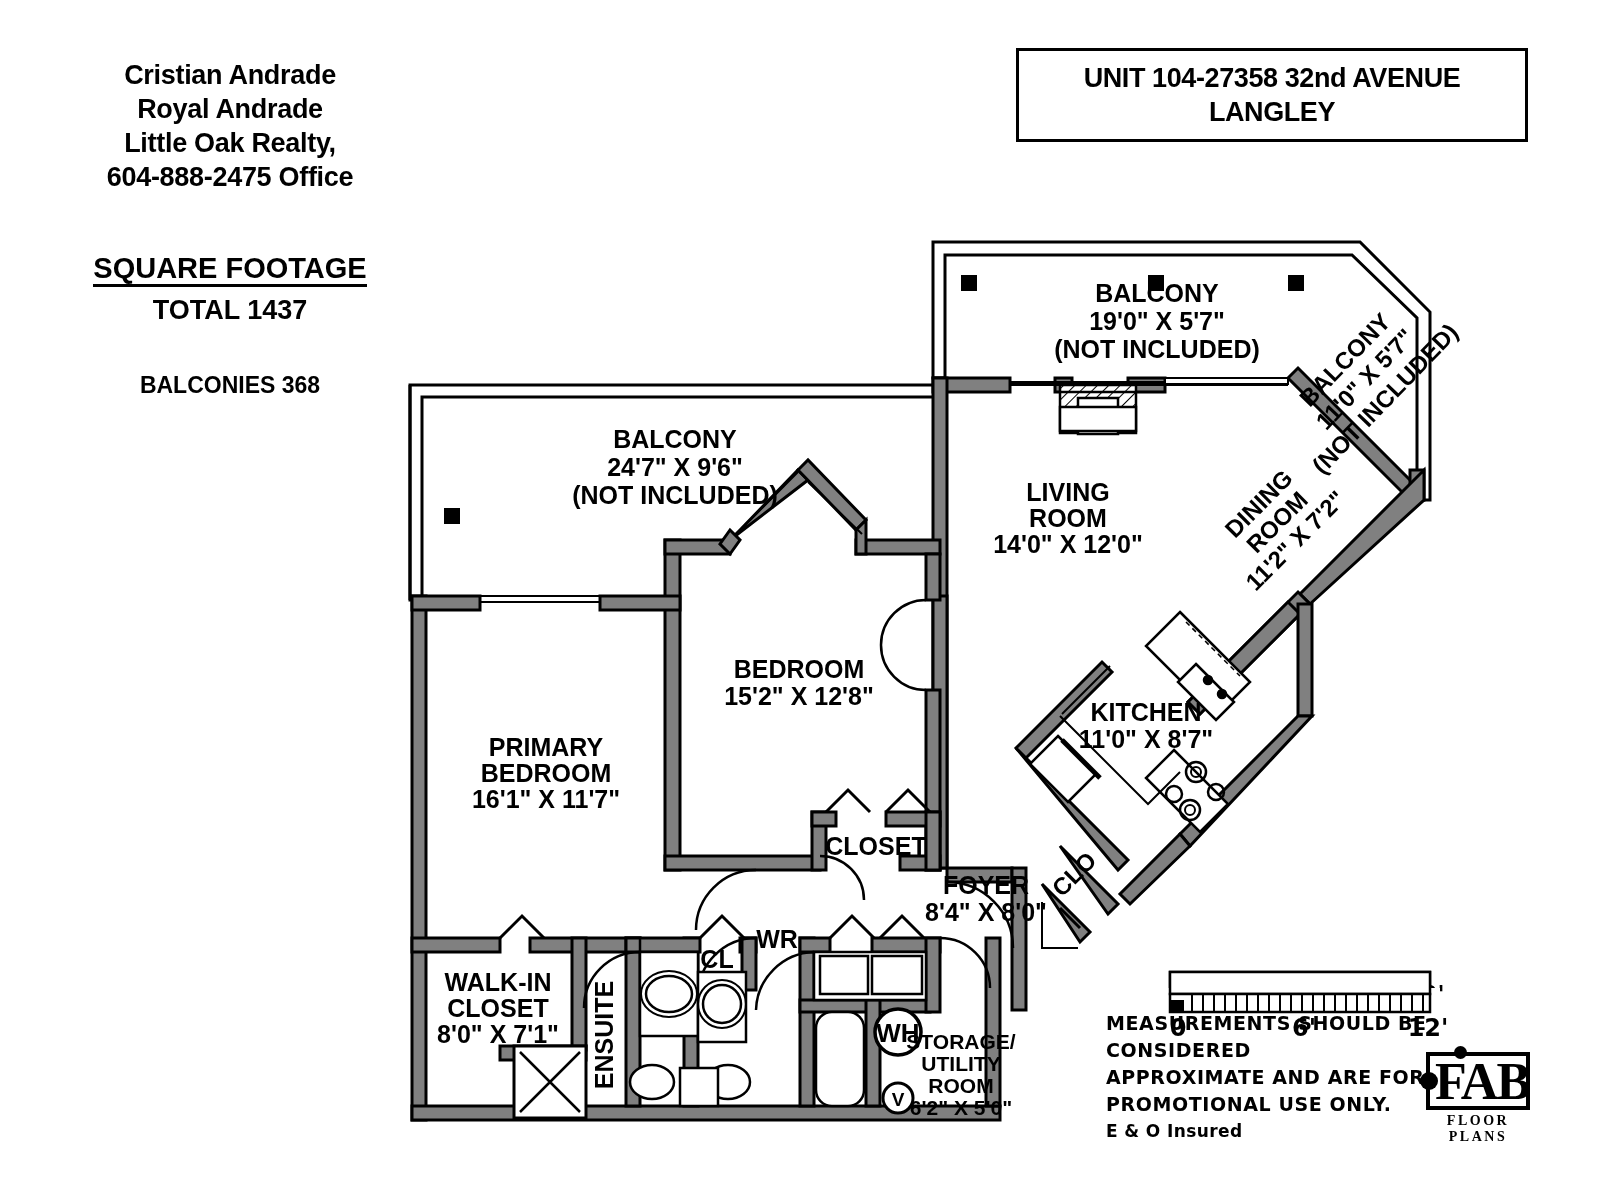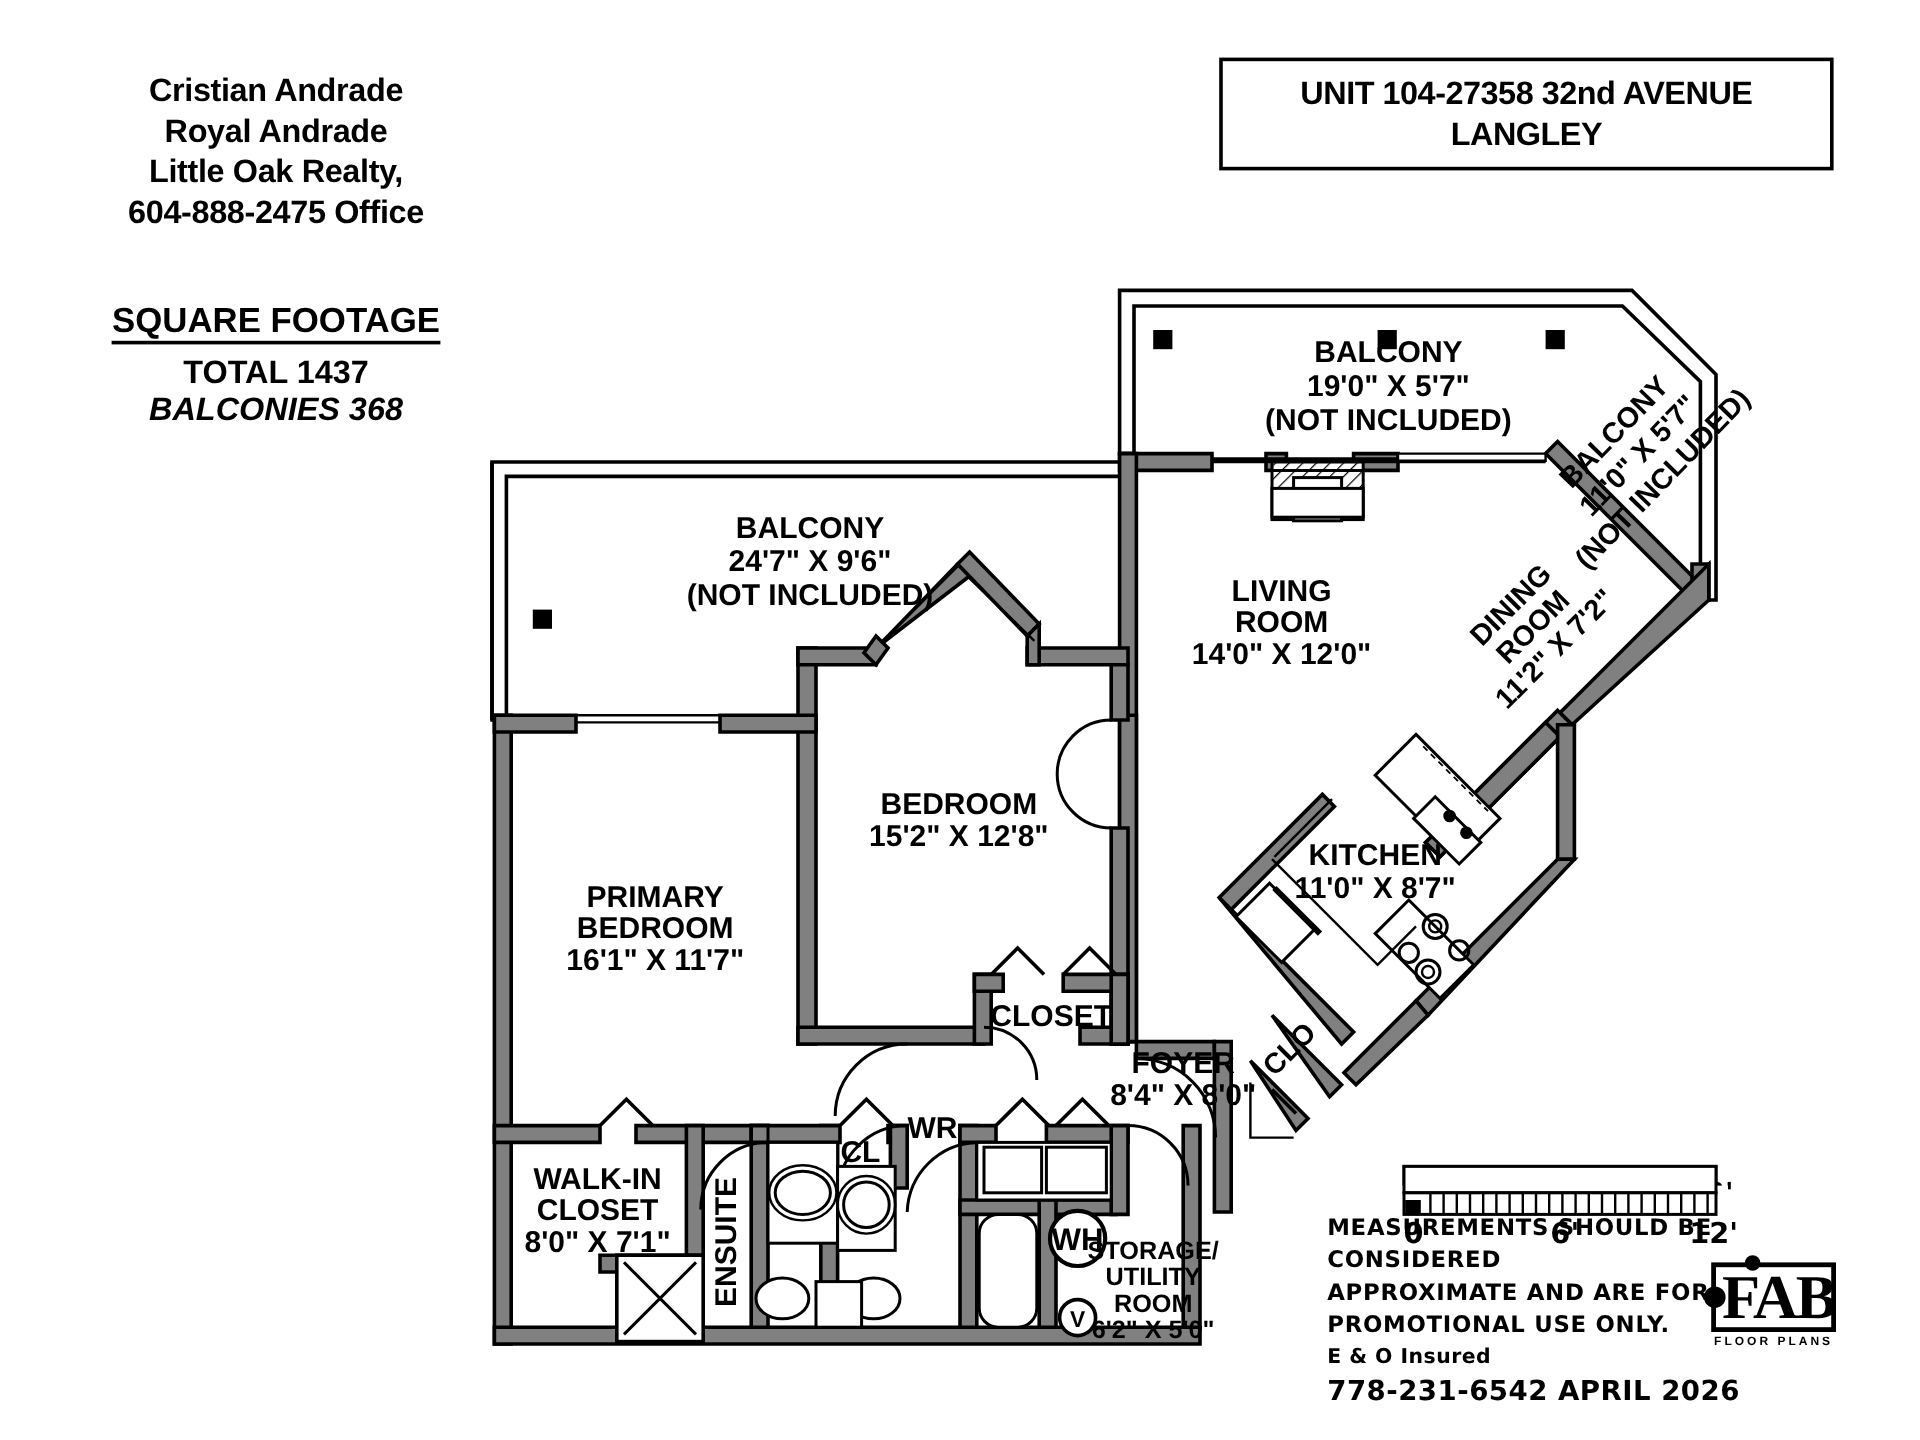--- a/index.html
+++ b/index.html
@@ -6,21 +6,21 @@
   body{width:1600px;height:1200px;position:relative;overflow:hidden;
        font-family:"Liberation Sans",sans-serif;color:#000;}
 
   .agent-block{position:absolute;left:40px;top:58px;width:380px;text-align:center;}
   .agent-line{font-size:27px;font-weight:bold;line-height:34px;letter-spacing:-0.3px;}
 
   .sqft-block{position:absolute;left:40px;top:252px;width:380px;text-align:center;}
   .sqft-title{font-size:29px;font-weight:bold;display:inline-block;
               border-bottom:3px solid #000;padding-bottom:0;line-height:32px;}
   .sqft-total{font-size:27px;font-weight:bold;margin-top:8px;}
-  .sqft-balc{font-size:27px;font-weight:bold;font-style:italic;}
+  .sqft-balc{font-size:23px;font-weight:bold;margin-top:46px;}
 
   .title-box{position:absolute;left:1016px;top:48px;width:512px;height:94px;
              border:3px solid #000;display:flex;flex-direction:column;
              align-items:center;justify-content:center;box-sizing:border-box;}
   .title-line{font-size:27px;font-weight:bold;line-height:34px;letter-spacing:-0.4px;}
 
   #plan{position:absolute;left:0;top:0;}
 
   .disclaimer{position:absolute;left:1106px;top:1010px;width:420px;
               font-family:"DejaVu Sans",sans-serif;}
@@ -31,21 +31,21 @@
   .fab-logo{position:absolute;left:1418px;top:1052px;width:120px;text-align:center;}
   .fab-mark{position:relative;width:104px;height:58px;margin:0 auto;
             border:4px solid #000;box-sizing:border-box;}
   .fab-text{position:absolute;left:0;top:-4px;width:104px;height:62px;
             font-family:"Liberation Serif",serif;font-size:52px;font-weight:bold;
             line-height:60px;letter-spacing:-2px;}
   .fab-dot{position:absolute;left:-10px;top:16px;width:18px;height:18px;
            background:#000;border-radius:50%;}
   .fab-dot2{position:absolute;left:24px;top:-10px;width:13px;height:13px;
            background:#000;border-radius:50%;}
-  .fab-sub{font-family:Liberation Sans, sans-serif;font-size:10px;font-weight:bold;
+  .fab-sub{font-family:Liberation Serif, serif;font-size:14px;font-weight:bold;
            letter-spacing:2.5px;margin-top:3px;}
 </style>
 </head>
 <body>
 
 <div class="agent-block">
   <div class="agent-line">Cristian Andrade</div>
   <div class="agent-line">Royal Andrade</div>
   <div class="agent-line">Little Oak Realty,</div>
   <div class="agent-line">604-888-2475 Office</div>
@@ -407,21 +407,20 @@
     <text x="144" y="68">6'</text>
     <text x="268" y="68">12'</text>
   </g>
 </svg>
 
 <div class="disclaimer">
   <div class="disc-line">MEASUREMENTS SHOULD BE CONSIDERED</div>
   <div class="disc-line">APPROXIMATE AND ARE FOR</div>
   <div class="disc-line">PROMOTIONAL USE ONLY.</div>
   <div class="disc-small">E &amp; O Insured</div>
-  <div class="disc-phone">778-231-6542  APRIL 2026</div>
 </div>
 
 <div class="fab-logo">
   <div class="fab-mark">
     <div class="fab-dot"></div>
     <div class="fab-dot2"></div>
     <div class="fab-text">FAB</div>
   </div>
   <div class="fab-sub">FLOOR PLANS</div>
 </div>

